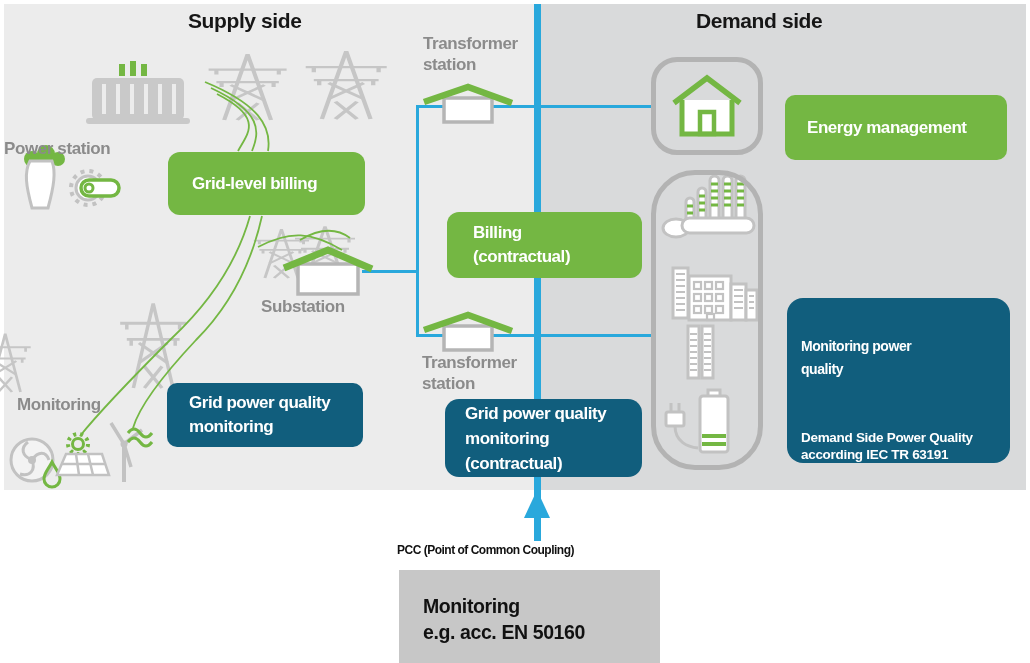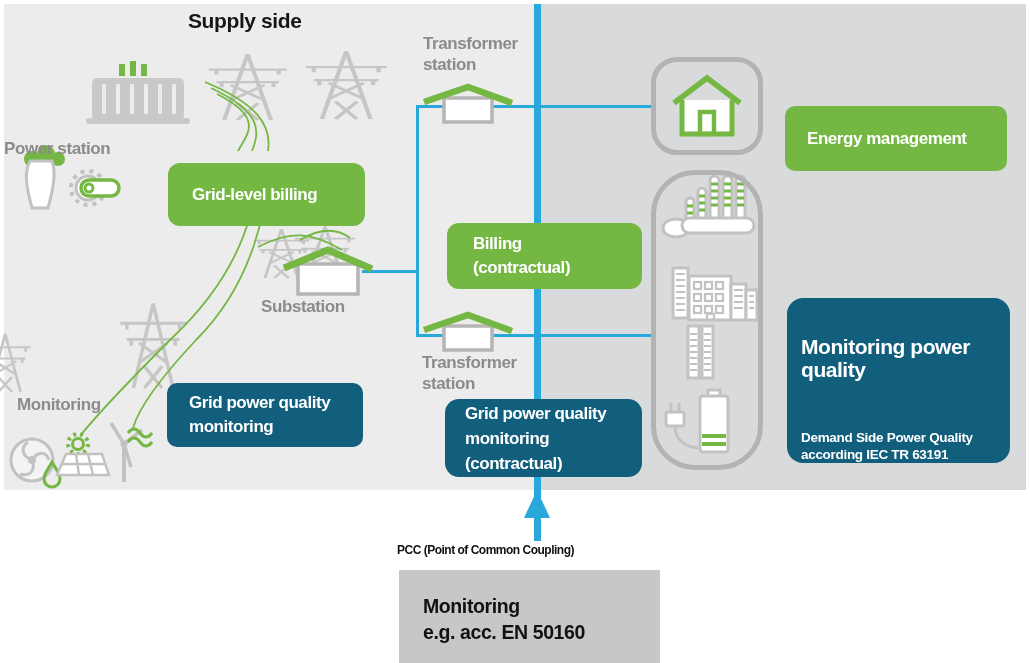--- a/index.html
+++ b/index.html
@@ -4,28 +4,28 @@
 <style>
   html,body{margin:0;padding:0;background:#fff;}
   #stage{position:relative;width:1030px;height:663px;background:#fff;overflow:hidden;
          font-family:"Liberation Sans",sans-serif;}
   .panel{position:absolute;z-index:0;}
   .heading{position:absolute;z-index:4;color:#161616;font-weight:bold;font-size:21px;letter-spacing:-0.4px;}
   .glabel{position:absolute;z-index:4;color:#8b8b8b;font-weight:bold;font-size:17px;
           letter-spacing:-0.4px;line-height:21px;white-space:pre-line;}
   .box{position:absolute;z-index:3;display:flex;align-items:center;color:#fff;font-weight:bold;
        font-size:17px;letter-spacing:-0.45px;line-height:24px;white-space:pre-line;box-sizing:border-box;}
-  .green{background:#74b743;margin-top:11px;}
+  .green{background:#74b743;}
   .blue{background:#29a8dc;}
   .teal{background:#115e7d;}
   .hline,.vline{position:absolute;z-index:2;background:#29a8dc;}
   .outline{position:absolute;z-index:2;border:5px solid #b3b3b3;box-sizing:border-box;}
   .house-svg{position:absolute;z-index:3;}
   #decor{position:absolute;left:0;top:0;z-index:1;}
-  .mon-title{font-size:21px;line-height:23px;letter-spacing:-0.45px;white-space:pre-line;}
+  .mon-title{font-size:14px;line-height:23px;letter-spacing:-0.45px;white-space:pre-line;}
   .mon-sub{font-size:13.5px;line-height:17px;letter-spacing:-0.3px;white-space:pre-line;margin-top:24px;}
   .mon-note{font-size:13px;line-height:16px;letter-spacing:-0.3px;margin-top:11px;}
   #pcc{position:absolute;z-index:3;color:#111;font-weight:bold;font-size:12px;letter-spacing:-0.5px;}
   #monbox{position:absolute;z-index:3;background:#c7c7c7;}
   #monbox .t{color:#111;font-weight:bold;font-size:19.5px;line-height:26px;letter-spacing:-0.4px;
              white-space:pre-line;padding:23px 0 0 24px;}
   #arrowhead{position:absolute;z-index:3;width:0;height:0;
              border-left:13px solid transparent;border-right:13px solid transparent;
              border-bottom:28px solid #29a8dc;}
 </style>
@@ -187,20 +187,21 @@
       <rect x="44" y="0" width="12" height="7" fill="#fff" stroke="#c2c2c2" stroke-width="3"></rect>
       <rect x="36" y="6" width="28" height="56" rx="3" fill="#fff" stroke="#c2c2c2" stroke-width="3"></rect>
       <path d="M38 46 H62 M38 54 H62" stroke="#74b743" stroke-width="4"></path>
       <path d="M7,22 V13 M15,22 V13" stroke="#c2c2c2" stroke-width="3"></path>
       <rect x="2" y="22" width="18" height="14" rx="2" fill="#fff" stroke="#c2c2c2" stroke-width="3"></rect>
       <path d="M11,36 C11,52 24,57 34,58" fill="none" stroke="#c2c2c2" stroke-width="3"></path>
     </g>
   </svg>
 
   <div class="heading" style="left:188px;top:9px;">Supply side</div>
+  <div class="heading" style="left:696px;top:9px;">Demand side</div>
 
   <div class="vline" style="left:534px;top:4px;width:7px;height:486px;"></div>
   <div class="hline" style="left:416px;top:105px;width:235px;height:3px;"></div>
   <div class="vline" style="left:416px;top:105px;width:3px;height:232px;"></div>
   <div class="hline" style="left:362px;top:270px;width:57px;height:3px;"></div>
   <div class="hline" style="left:416px;top:334px;width:235px;height:3px;"></div>
 
   <div class="outline" style="left:651px;top:57px;width:112px;height:98px;border-radius:26px;"></div>
   <div class="outline" style="left:651px;top:170px;width:112px;height:300px;border-radius:44px;"></div>
 

